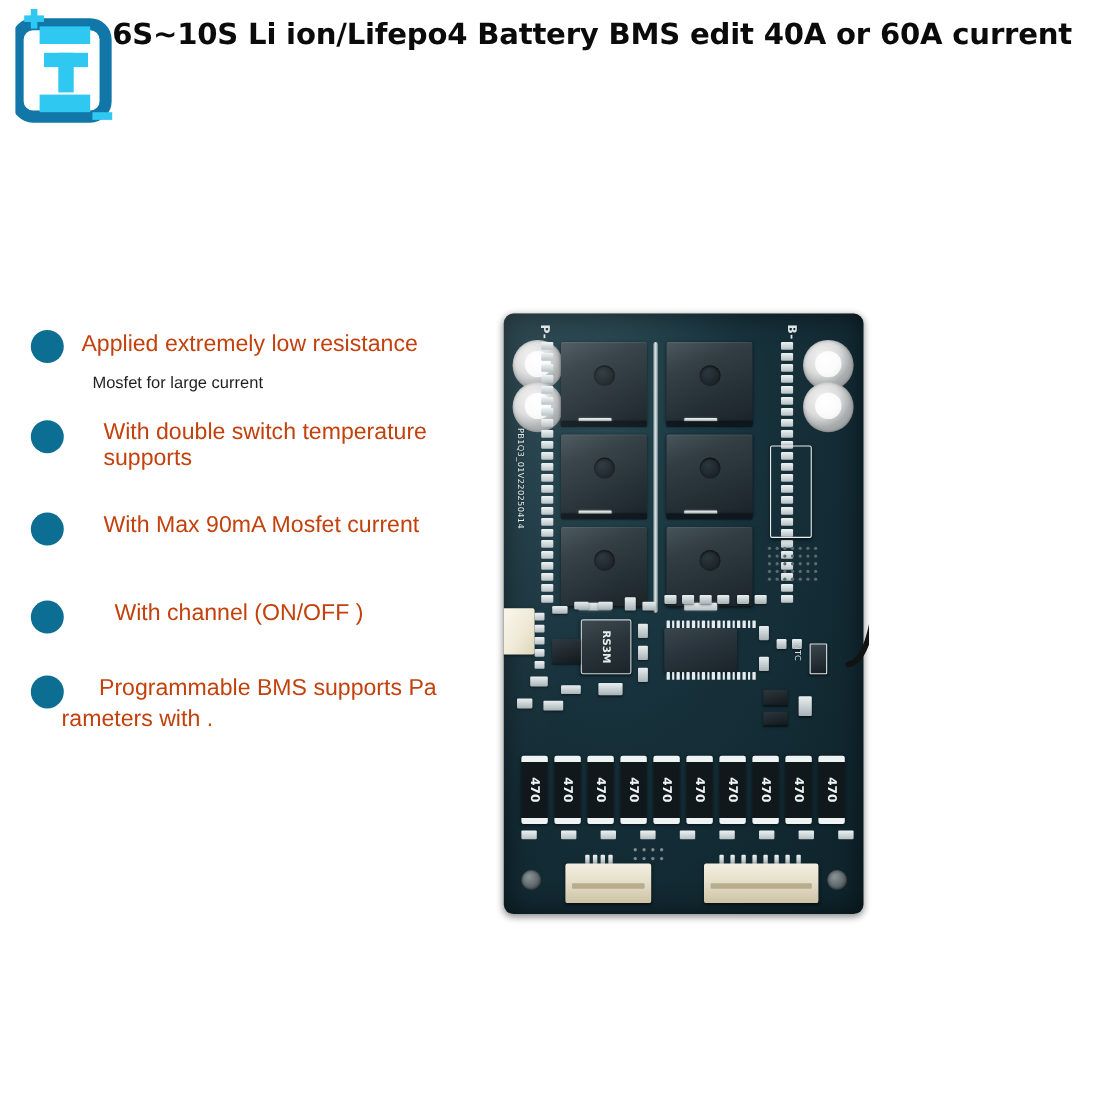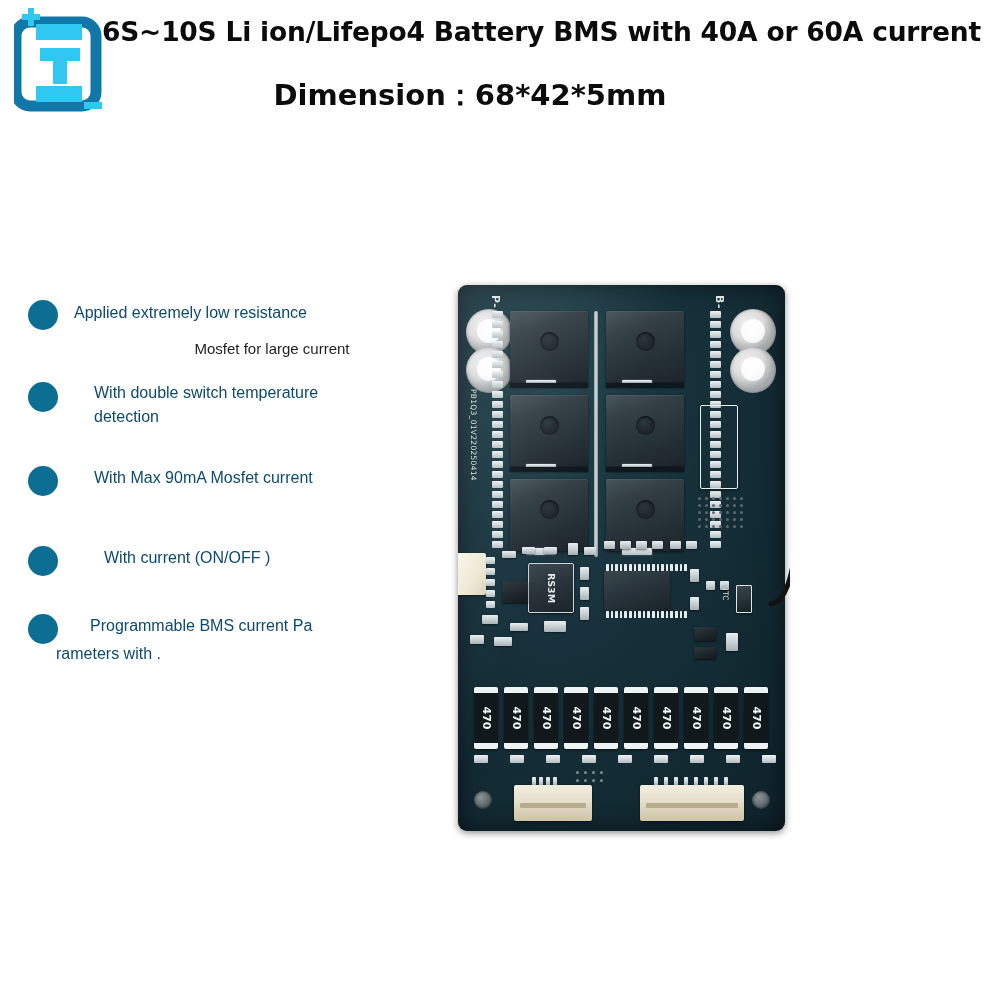--- a/index.html
+++ b/index.html
@@ -44,23 +44,23 @@
   .features{position:absolute;left:0;top:280;width:470px;}
   .feat{position:absolute;}
   .dot{
     position:absolute;left:0;top:0;
     width:30px;height:30px;border-radius:50%;
     background:#0d6e94;
   }
   .feat-txt{
     position:absolute;
     font-family:"Liberation Sans", sans-serif;
-    font-size:16px;
+    font-size:21px;
     line-height:25px;
-    color:#0c4a6e;
+    color:#c2410c;
   }
   .sub-txt{
     position:absolute;
     font-family:"Liberation Sans", sans-serif;
     font-size:15px;
     color:#1f1f1f;
   }
 
   
   .board-wrap{position:absolute;left:455px;top:282px;width:335px;height:550px;}
@@ -258,51 +258,50 @@
         <rect x="26" y="40" width="40" height="13" fill="#2ec8f0"></rect>
         <rect x="39" y="40" width="14" height="36" fill="#2ec8f0"></rect>
 
         <rect x="8" y="6" width="18" height="6" fill="#2ec8f0"></rect>
         <rect x="14" y="0" width="6" height="18" fill="#2ec8f0"></rect>
 
         <rect x="70" y="94" width="18" height="7" fill="#2ec8f0"></rect>
       </svg>
     </div>
 
-    <div class="title-line">6S~10S Li ion/Lifepo4 Battery BMS with 40A or 60A current</div>
-    <div class="dim-line">Dimension：68*42*5mm</div>
+    <div class="title-line">6S~10S Li ion/Lifepo4 Battery BMS edit 40A or 60A current</div>
   </div>
 
   <div class="features">
 
     <div class="feat" style="left:28px;top:300px;">
       <span class="dot"></span>
       <span class="feat-txt" style="left:46px;top:0px;width:400px;">Applied extremely low resistance</span>
-      <span class="sub-txt" style="left:44px;top:40px;width:400px;text-align:center;">Mosfet for large current</span>
+      <span class="sub-txt" style="left:56px;top:40px;width:400px;">Mosfet for large current</span>
     </div>
 
     <div class="feat" style="left:28px;top:382px;">
       <span class="dot"></span>
       <span class="feat-txt" style="left:66px;top:-2px;width:390px;">With double switch temperature</span>
-      <span class="feat-txt" style="left:66px;top:22px;width:390px;">detection</span>
+      <span class="feat-txt" style="left:66px;top:22px;width:390px;">supports</span>
     </div>
 
     <div class="feat" style="left:28px;top:466px;">
       <span class="dot"></span>
       <span class="feat-txt" style="left:66px;top:-1px;width:390px;">With Max 90mA Mosfet current</span>
     </div>
 
     <div class="feat" style="left:28px;top:546px;">
       <span class="dot"></span>
-      <span class="feat-txt" style="left:76px;top:-1px;width:390px;">With current (ON/OFF )</span>
+      <span class="feat-txt" style="left:76px;top:-1px;width:390px;">With channel (ON/OFF )</span>
     </div>
 
     <div class="feat" style="left:28px;top:614px;">
       <span class="dot"></span>
-      <span class="feat-txt" style="left:62px;top:-1px;width:400px;">Programmable BMS current Pa</span>
+      <span class="feat-txt" style="left:62px;top:-1px;width:400px;">Programmable BMS supports Pa</span>
       <span class="feat-txt" style="left:28px;top:27px;width:400px;">rameters with .</span>
     </div>
   </div>
 
   <div class="board-wrap">
     <div class="board">
 
       <div class="padgroup" style="left:8px;top:24px;">
         <div class="ring r1"></div>
         <div class="ring r2"></div>

